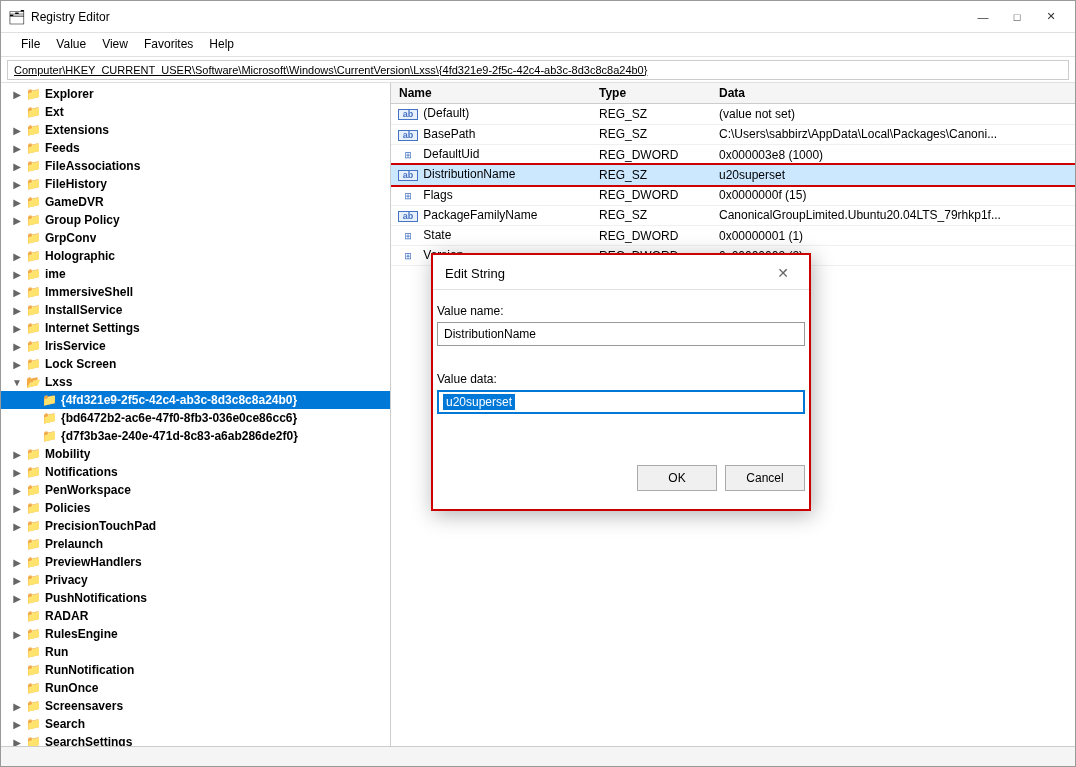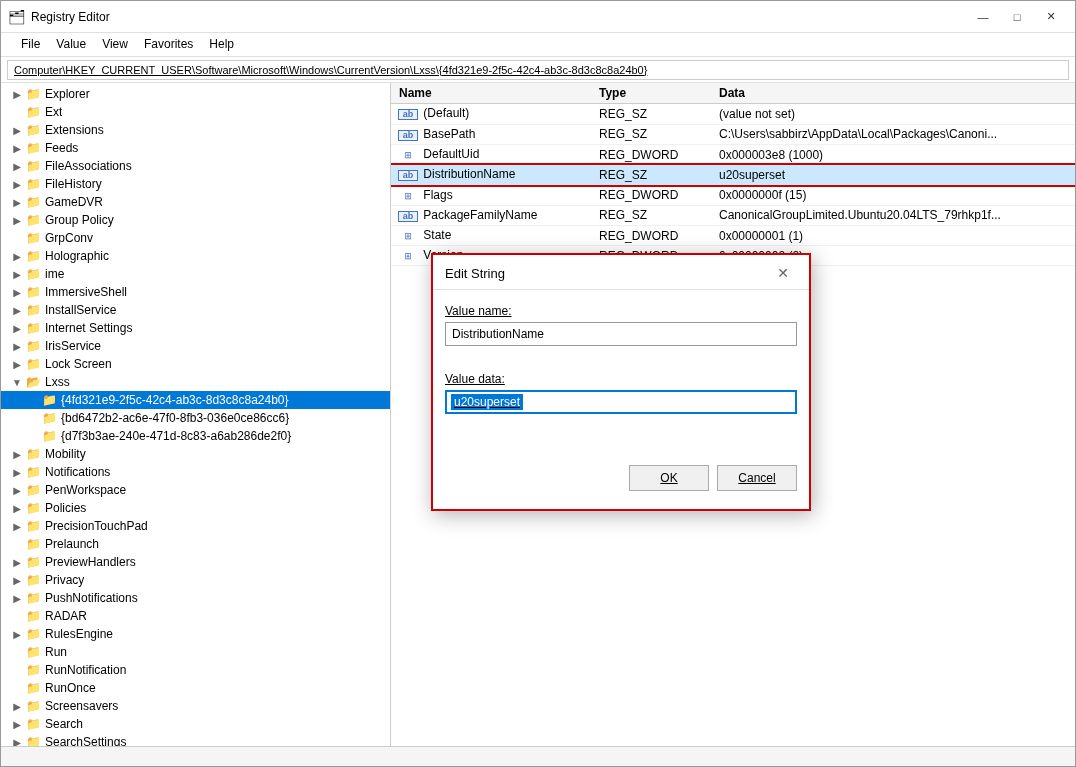--- a/index.html
+++ b/index.html
@@ -156,20 +156,21 @@
     }
 
     .folder-icon.open {
       color: #f0c040;
     }
 
     .tree-label {
       font-size: 12px;
       overflow: hidden;
       text-overflow: ellipsis;
+      font-weight: bold;
     }
 
     
     .indent-1 { padding-left: 8px; }
     .indent-2 { padding-left: 24px; }
 
     
     .values-panel {
       flex: 1;
       overflow-y: auto;
@@ -271,22 +272,21 @@
       background: transparent;
       cursor: pointer;
       font-size: 14px;
       color: #666;
       display: flex;
       align-items: center;
       justify-content: center;
     }
 
     .dialog-content {
-      padding: 14px 12px;
-      text-decoration: underline;
+      padding: 14px 4px;
     }
 
     .dialog-label {
       font-size: 12px;
       color: #000;
       margin-bottom: 4px;
     }
 
     .dialog-input {
       width: 100%;

